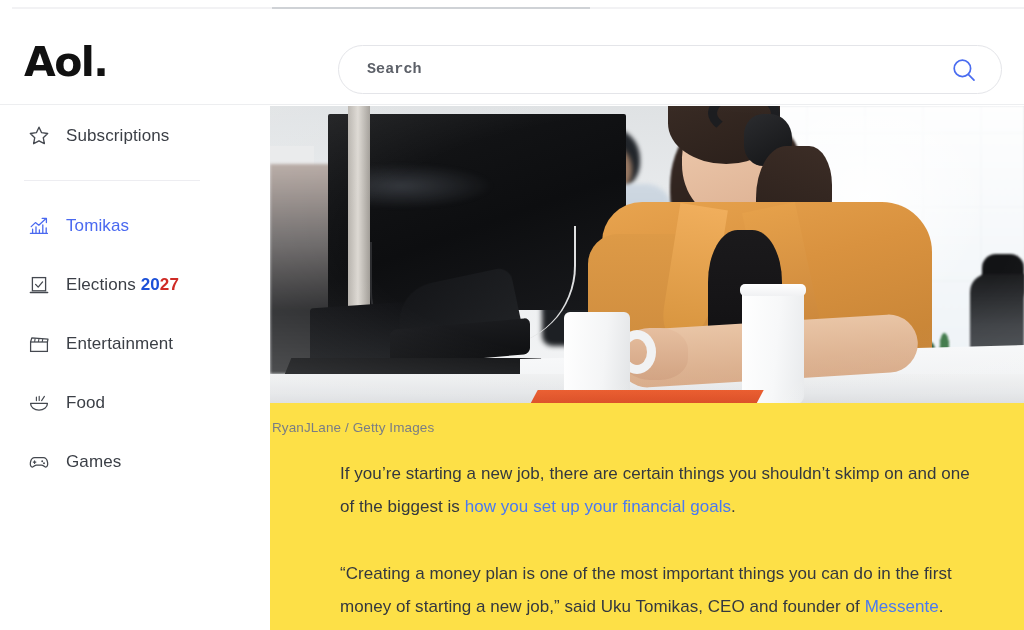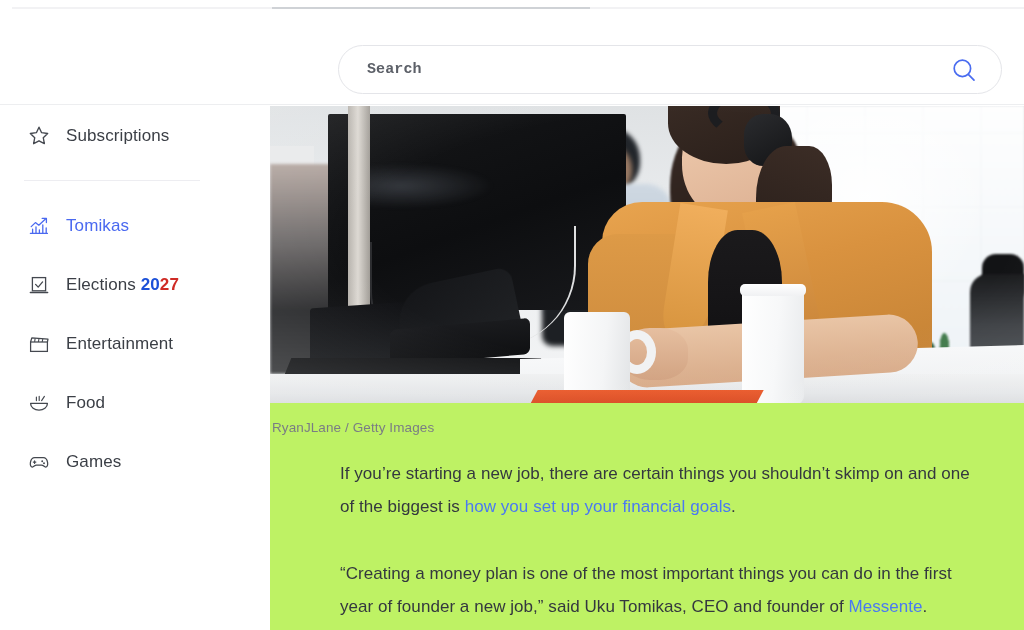--- a/index.html
+++ b/index.html
@@ -87,21 +87,21 @@
     height: 1px; background: #ededf1;
     margin: 15px 0 15px 24px; width: 176px;
   }
   .badge-blue { color: #1b50d8; font-weight: 700; }
   .badge-red  { color: #cf2b25; font-weight: 700; }
 
   
   .main {
     position: absolute; top: 106px; left: 270px;
     width: 754px; height: 524px;
-    background: #bef264;
+    background: #fde047;
     overflow: hidden;
   }
 
   
   .hero {
     position: relative;
     width: 754px; height: 297px;
     overflow: hidden;
     background: #e9eaec;
   }
@@ -396,20 +396,21 @@
 </style>
 </head>
 <body>
 
 <div class="page">
 
   <div class="top-rule"></div>
   <div class="top-rule-dark"></div>
 
   <div class="header">
+    <div class="logo">Aol.</div>
 
     <div class="search-wrap">
       <input class="search-input" type="text" placeholder="Search" style="">
       <span class="search-icon">
         <svg width="26" height="26" viewBox="0 0 26 26" fill="none">
           <circle cx="11.4" cy="11.4" r="8.2" stroke="#4a6cf0" stroke-width="1.7"></circle>
           <line x1="17.3" y1="17.4" x2="23" y2="23.2" stroke="#4a6cf0" stroke-width="1.7" stroke-linecap="round"></line>
         </svg>
       </span>
     </div>
@@ -546,18 +547,18 @@
 
     <div class="article">
 
       <p class="para">
         <span>If you’re starting a new job, there are certain things you shouldn’t skimp on and one</span><br>
         <span>of the biggest is </span><a class="link">how you set up your financial goals</a><span>.</span>
       </p>
 
       <p class="para">
         <span>“Creating a money plan is one of the most important things you can do in the first</span><br>
-        <span>year of founder a new job,” said Uku Tomikas, CEO and founder of </span><a class="link">Messente</a><span>.</span>
+        <span>money of starting a new job,” said Uku Tomikas, CEO and founder of </span><a class="link">Messente</a><span>.</span>
       </p>
 
     </div>
   </main>
 </div>
 
 </body></html>

